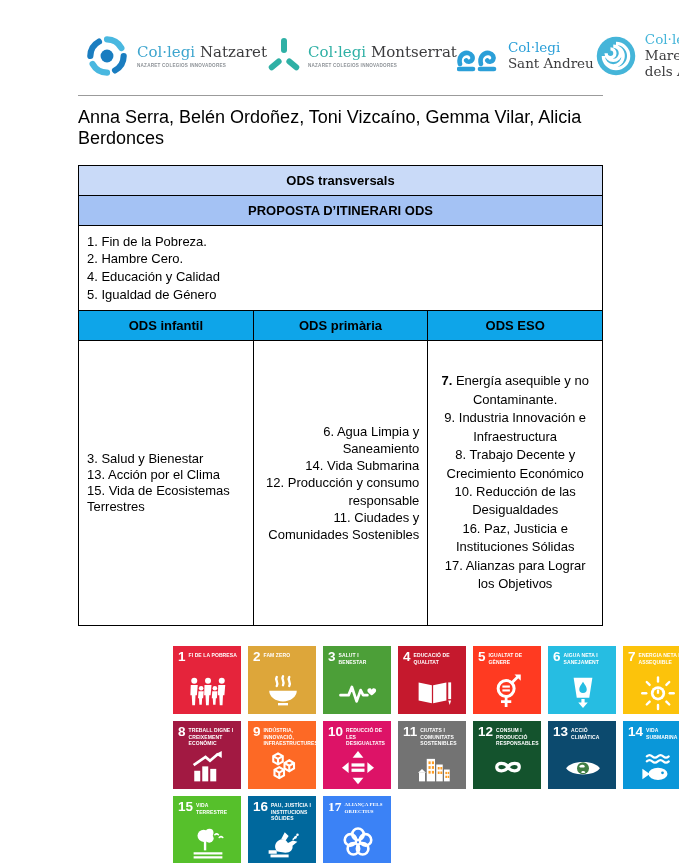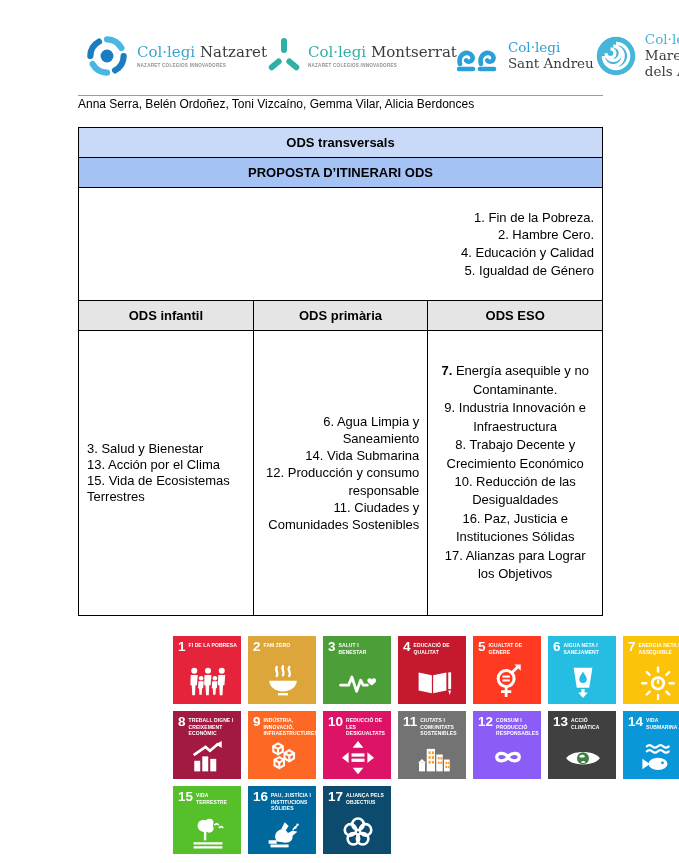--- a/index.html
+++ b/index.html
@@ -9,29 +9,29 @@
   
   .header{display:flex;justify-content:space-between;align-items:center;margin:26px 58px 0 84px;height:60px;}
   .logo{display:flex;align-items:center;gap:7px;}
   .lg-main{font-family:"DejaVu Serif",serif;font-size:15px;color:#3c3c3e;line-height:1.1;white-space:nowrap;}
   .lg-tag{font-size:4.6px;font-weight:bold;letter-spacing:.05em;color:#8d9297;margin-top:2px;white-space:nowrap;}
   .lg-stack{font-family:"DejaVu Serif",serif;font-size:13.5px;color:#3c3c3e;line-height:1.18;white-space:nowrap;}
   .accent{color:#3da5ce;}
 
   
   .rule{border-top:1px solid #9b9b9b;margin-top:9px;margin-left:78px;width:525px;}
-  .authors{margin-top:1px;font-size:12px;}
+  .authors{margin-top:11px;font-size:18px;}
 
   
   table.ods{border-collapse:collapse;margin-top:16px;width:525px;table-layout:fixed;}
   table.ods td{border:1.5px solid #000;font-size:13px;vertical-align:middle;}
   td.t-title{background:#a4c2f4;text-align:center;font-weight:bold;font-size:13.5px;height:27px;}
   td.t-sub{background:#c9daf8;text-align:center;font-weight:bold;height:27px;}
-  td.t-trans{padding:15px 8px;height:82px;vertical-align:top;line-height:1.35;text-align:right;}
-  tr.t-colheads td{background:#e5e5e5;text-align:center;font-weight:bold;height:27px;}
+  td.t-trans{padding:1px 8px;height:82px;vertical-align:top;line-height:1.35;}
+  tr.t-colheads td{background:#0ea5e9;text-align:center;font-weight:bold;height:27px;}
   tr.t-body td{height:272px;padding:6px 8px;vertical-align:middle;}
   td.cell-infantil{line-height:1.25;}
   td.cell-primaria{line-height:1.32;text-align:right;}
   td.cell-eso{line-height:1.42;text-align:center;}
 
   
   .sdg-grid{margin-top:20px;margin-left:95px;display:flex;flex-wrap:wrap;gap:7px;width:525px;}
   .tile{width:68px;height:68px;box-sizing:border-box;padding:5px 3px 2px 5px;color:#fff;display:flex;flex-direction:column;overflow:hidden;}
   .tile-head{display:flex;gap:3px;align-items:flex-start;}
   .tile-num{font-size:13.5px;font-weight:bold;line-height:.95;}
@@ -345,32 +345,32 @@
       <rect x="19.8" y="19.6" width="1.5" height="2"></rect>
               <rect x="21.9" y="19.6" width="1.5" height="2"></rect>
       <rect x="25.9" y="19.9" width="1.3" height="1.8"></rect>
               <rect x="27.7" y="19.9" width="1.3" height="1.8"></rect>
       <rect x="25.9" y="23" width="1.3" height="1.8"></rect>
               <rect x="27.7" y="23" width="1.3" height="1.8"></rect>
     </g>
   </svg>
         </div>
       </div>
-      <div class="tile" style="background: #8b5cf6; --c: #bf8b2e;">
+      <div class="tile" style="background: #14532d; --c: #bf8b2e;">
         <div class="tile-head">
           <span class="tile-num">12</span>
           <span class="tile-label">CONSUM I PRODUCCIÓ RESPONSABLES</span>
         </div>
         <div class="tile-picto">
           <svg viewBox="0 0 32 32" fill="none">
     <path d="M16 16c-2.2-4-9-4-9 0s6.8 4 9 0c2.2-4 9-4 9 0s-6.8 4-9 0z" stroke="#fff" stroke-width="2.6"></path>
   </svg>
         </div>
       </div>
-      <div class="tile" style="background: #404040; --c: #3f7e44;">
+      <div class="tile" style="background: #0c4a6e; --c: #3f7e44;">
         <div class="tile-head">
           <span class="tile-num">13</span>
           <span class="tile-label">ACCIÓ CLIMÀTICA</span>
         </div>
         <div class="tile-picto">
           <svg viewBox="0 0 32 32" fill="#fff">
     <path d="M2.5 17c4.5-6.6 22.5-6.6 27 0-4.5 6.6-22.5 6.6-27 0z"></path>
     <circle class="bg" cx="16" cy="17" r="4.8"></circle>
     <path d="M13.4 14.9c1.2-1 3.1-.8 3.9.2.5.7-.3 1.5-1.2 1.3-1-.2-1.9.3-2.7-.2-.5-.4-.5-.9 0-1.3z"></path>
     <path d="M15 19.6c.8-.6 2.1-.4 2.7.2.4.5-.2 1.1-1 1-.7-.1-1.4.2-1.9-.2-.4-.3-.3-.7.2-1z"></path>
@@ -424,21 +424,21 @@
     <path d="M11.5 23.5c-2.8-2.5-2.3-6.8 1-8.8 2.2-1.4 4.9-1 6.4.7l1.1 1.3 3.9-1.9 3.6 1-3.9 3.1c.5 3-1.6 5.6-5.7 5.6z"></path>
     <path d="M14.5 13.8l2.9-5.6 3.1 3-2.4 3.6z"></path>
     <path d="M23.8 14.2l3.2-3.2" stroke="#fff" stroke-width="1.3" fill="none"></path>
     <circle cx="27.6" cy="10.2" r="1"></circle>
             <circle cx="25.9" cy="12.3" r="1"></circle>
     <rect x="6" y="26" width="14.5" height="2.3"></rect>
             <rect x="4.5" y="22.6" width="6.5" height="2.8"></rect>
   </svg>
         </div>
       </div>
-      <div class="tile" style="background: #0c4a6e; --c: #19486a;">
+      <div class="tile" style="background: #3b82f6; font-family: Liberation Serif, serif; --c: #19486a;">
         <div class="tile-head">
           <span class="tile-num">17</span>
           <span class="tile-label">ALIANÇA PELS OBJECTIUS</span>
         </div>
         <div class="tile-picto">
           <svg viewBox="0 0 32 32" fill="none" stroke="#fff" stroke-width="2.1">
     <circle cx="16" cy="9.8" r="4.6"></circle>
             <circle cx="10" cy="14.3" r="4.6"></circle>
             <circle cx="12.3" cy="21.4" r="4.6"></circle>
     <circle cx="19.7" cy="21.4" r="4.6"></circle>

